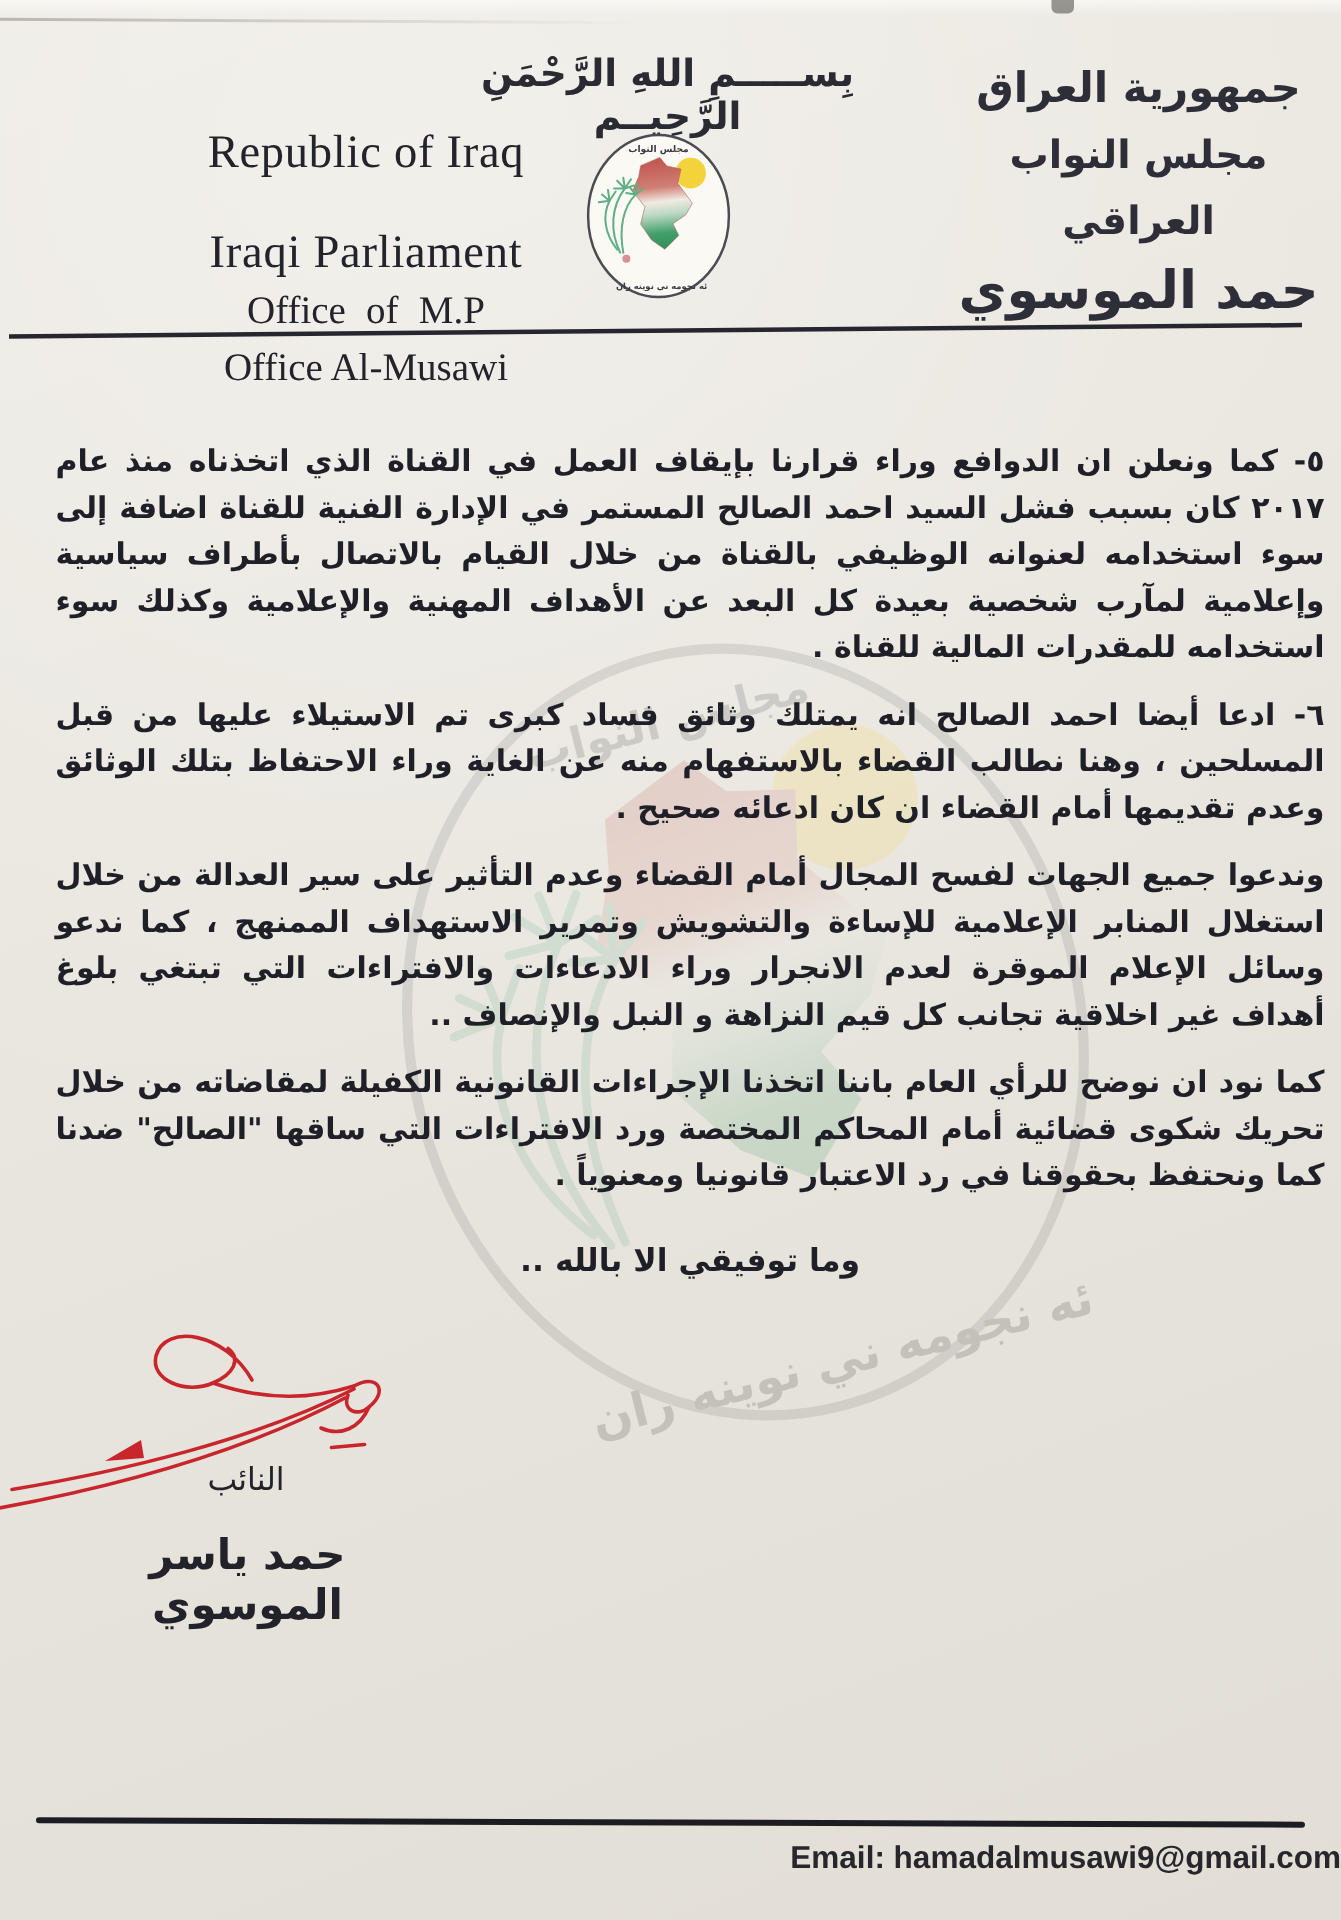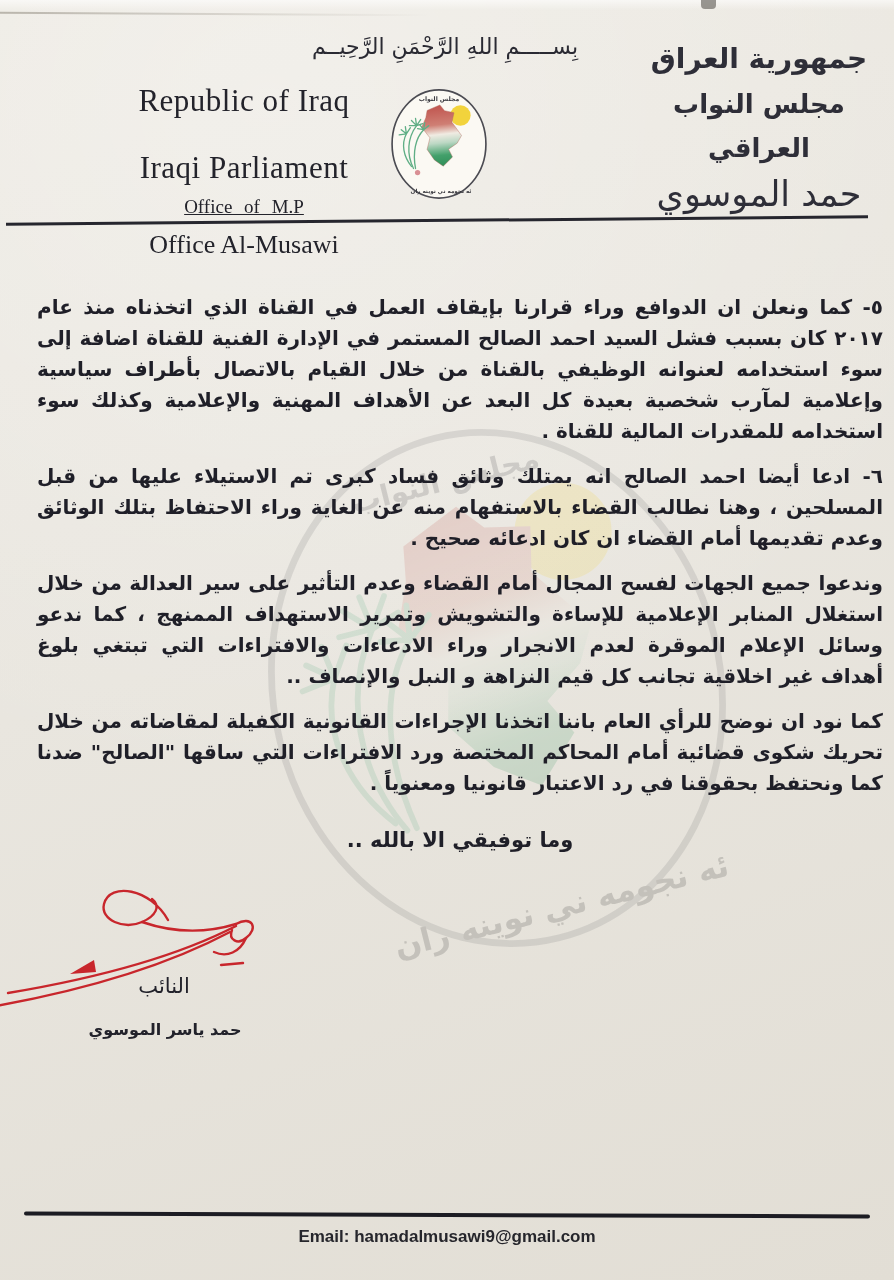--- a/index.html
+++ b/index.html
@@ -14,57 +14,57 @@
   .photo-topedge{position:absolute;top:0;left:0;right:0;height:10px;
     background:linear-gradient(to bottom,rgba(255,255,255,.6),rgba(255,255,255,0));}
   .photo-crease{position:absolute;top:13px;left:0;width:430px;height:2px;
     background:linear-gradient(to right,rgba(120,113,100,.45),rgba(120,113,100,0));transform:rotate(.3deg);}
   .photo-notch{position:absolute;top:0;left:701px;width:15px;height:9px;background:#6f6c66;opacity:.7;border-radius:0 0 4px 4px;}
 
   
   .lh-left{position:absolute;left:46px;top:54px;width:396px;text-align:center;
     font-family:"Liberation Serif", serif;color:#23232b;}
   .lh-left .l1,.lh-left .l2{font-size:31px;letter-spacing:.5px;line-height:40px;margin-top:27px;}
-  .lh-left .l3{font-size:19px;line-height:38px;word-spacing:7px;text-decoration:underline;}
+  .lh-left .l3{font-size:26px;line-height:38px;word-spacing:7px;}
   .lh-left .l4{font-size:26px;line-height:38px;}
 
   .bismillah{position:absolute;left:295px;top:34px;width:300px;text-align:center;
-    direction:rtl;font-size:22px;font-weight:normal;color:#2a2a33;}
+    direction:rtl;font-size:25px;font-weight:bold;color:#2a2a33;}
 
   .emblem{position:absolute;left:388px;top:84px;width:102px;height:120px;}
 
   .lh-right{position:absolute;left:632px;top:36px;width:254px;text-align:center;direction:rtl;color:#2e2e38;}
   .lh-right .r1{font-size:28px;font-weight:bold;line-height:46px;}
   .lh-right .r2{font-size:26px;font-weight:bold;line-height:44px;}
   .lh-right .r3{font-size:17px;font-weight:bold;line-height:30px;margin-top:4px;}
-  .lh-right .r4{font-size:35px;font-weight:normal;line-height:48px;}
+  .lh-right .r4{font-size:35px;font-weight:bold;line-height:48px;}
 
   .header-rule{position:absolute;left:6px;top:219px;width:862px;height:3px;background:#26262e;transform:rotate(-.5deg);}
 
   
   .watermark{position:absolute;left:236px;top:416px;width:522px;height:544px;
     opacity:.17;transform:rotate(-14deg);pointer-events:none;}
 
   
   .letter-body{position:absolute;left:37px;top:292px;width:846px;direction:rtl;
     text-align:justify;text-align-last:right;font-size:20px;font-weight:bold;
     line-height:31px;color:#1f1f28;}
   .letter-body p{margin:0 0 14px 0;}
   .closing{margin-top:26px;text-align:center;text-align-last:center;font-size:21px;}
 
   .signature-svg{position:absolute;left:0;top:868px;width:300px;height:165px;}
   .sign-title{position:absolute;left:108px;top:974px;width:112px;text-align:center;direction:rtl;
     font-size:21px;font-weight:normal;color:#22222b;}
   .sign-name{position:absolute;left:62px;top:1020px;width:206px;text-align:center;direction:rtl;
-    font-size:16px;font-weight:bold;color:#22222b;}
+    font-size:28px;font-weight:bold;color:#22222b;}
 
   .footer-rule{position:absolute;left:24px;top:1213px;width:846px;height:4px;background:#1c1c23;
     border-radius:2px;transform:rotate(.2deg);}
-  .email{position:absolute;left:0;top:1227px;width:894px;text-align:center;
-    font-family:"Liberation Sans", sans-serif;font-size:17px;font-weight:bold;color:#26262c;}
+  .email{position:absolute;left:0;top:1227px;width:894px;text-align:right;
+    font-family:"Liberation Sans", sans-serif;font-size:21px;font-weight:bold;color:#26262c;}
 </style>
 </head>
 <body>
 
 <div class="paper">
 
   <div class="photo-topedge"></div>
   <div class="photo-crease"></div>
   <div class="photo-notch"></div>
 

